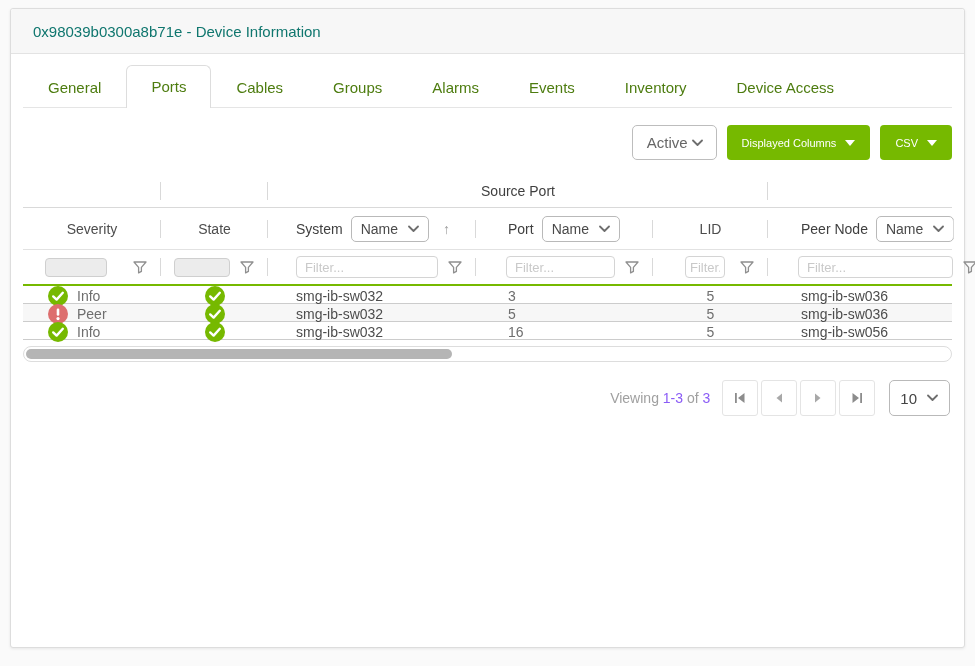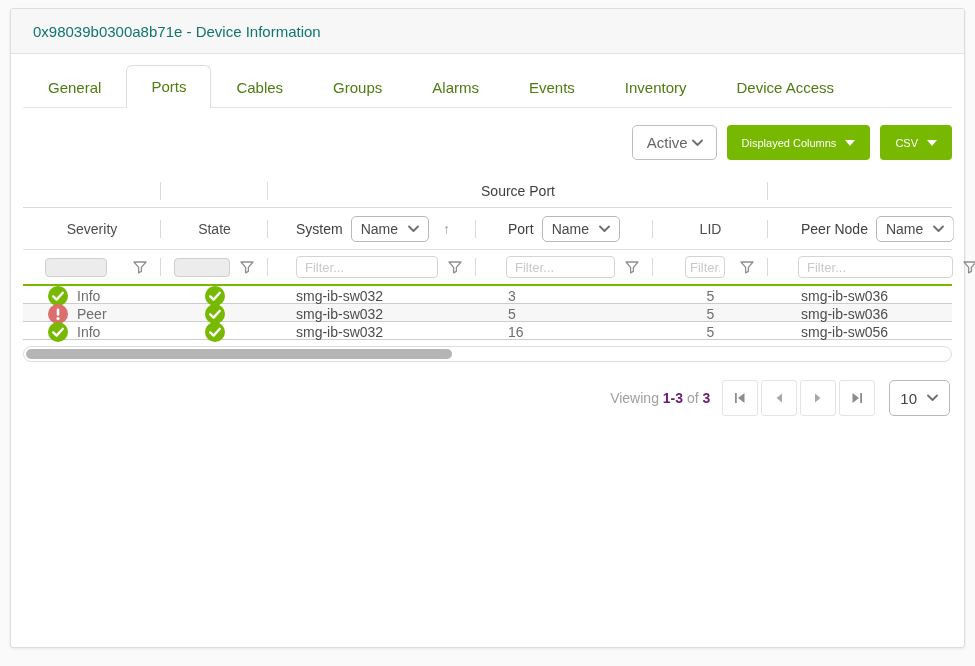--- a/index.html
+++ b/index.html
@@ -82,21 +82,21 @@
   .c-peer { padding-left:33px; color:#4d4d4d !important; }
 
   
   .hscroll { margin-top:6px; height:16px; border:1px solid #ddd; border-radius:8px; background:#fff; position:relative; }
   .hscroll-thumb { position:absolute; left:2px; top:2px; height:10px; width:46%; background:#b5b5b5; border-radius:6px; }
 
   
   .pager { display:flex; justify-content:flex-end; align-items:center; gap:8px; margin-top:18px; padding-right:2px; }
   .viewing { font-size:14px; margin-right:4px; white-space:nowrap; }
   .viewing .lite { color:#a0a0a0; }
-  .viewing .dark { color:#701a75; font-weight:bold; }
+  .viewing .dark { color:#8b5cf6; font-weight:normal; }
   .pg-group { display:flex; gap:3px; }
   .pg-btn {
     width:36px; height:36px; background:#fff; border:1px solid #e4e4e4; border-radius:3px;
     display:flex; align-items:center; justify-content:center; cursor:pointer;
   }
   .pagesize {
     margin-left:6px; display:inline-flex; align-items:center; gap:10px; height:36px; padding:16px 10px;
     border:1px solid #b9b9b9; border-radius:5px; font-size:15px; color:#444; background:#fff; cursor:pointer;
   }
 </style>

